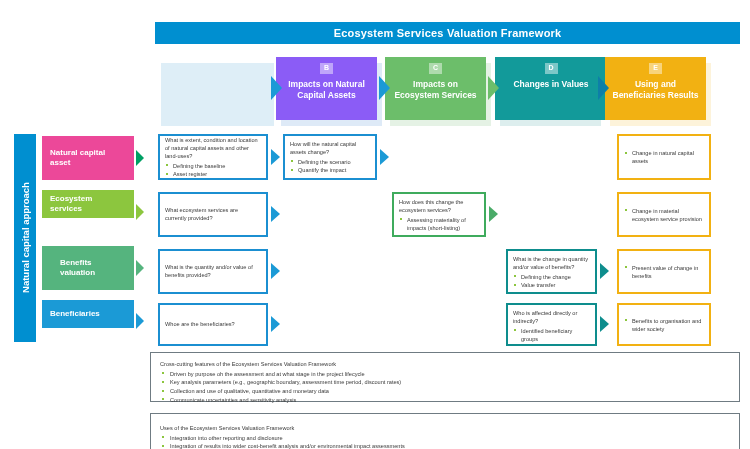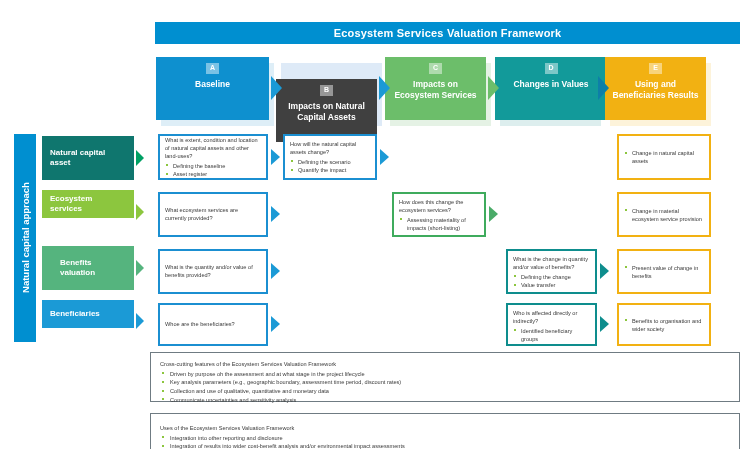--- a/index.html
+++ b/index.html
@@ -114,25 +114,21 @@
 <div id="canvas">
 
   <div class="abs title-bar">Ecosystem Services Valuation Framework</div>
 
   <div class="abs stage-shadow" style="left:161px;width:113px;background:#a9d3ea;"></div>
   <div class="abs stage-shadow" style="left:281px;width:101px;background:#a9c9ea;"></div>
   <div class="abs stage-shadow" style="left:390px;width:101px;background:#bbdcba;"></div>
   <div class="abs stage-shadow" style="left:500px;width:101px;background:#a6d3d3;"></div>
   <div class="abs stage-shadow" style="left:610px;width:101px;background:#fadf9e;"></div>
 
-  <div class="abs stage" style="left:156px;width:113px;background:#0e90cf;">
-    <div class="letter">A</div>
-    <div class="stage-label">Baseline</div>
-  </div>
-  <div class="abs stage" style="left:276px;width:101px;background:#404040;margin-top:22px;">
+  <div class="abs stage" style="left:276px;width:101px;background:#8b5cf6;">
     <div class="letter">B</div>
     <div class="stage-label">Impacts on Natural Capital Assets</div>
   </div>
   <div class="abs stage" style="left:385px;width:101px;background:#6cbe6a;">
     <div class="letter">C</div>
     <div class="stage-label">Impacts on Ecosystem Services</div>
   </div>
   <div class="abs stage" style="left:495px;width:112px;background:#129a9a;">
     <div class="letter">D</div>
     <div class="stage-label">Changes in Values</div>
@@ -144,21 +140,21 @@
 
   <div class="abs chev" style="left:271px;top:64px;border-top:12px solid transparent;border-bottom:12px solid transparent;border-left:11px solid #1b9ad6;"></div>
   <div class="abs chev" style="left:379px;top:64px;border-top:12px solid transparent;border-bottom:12px solid transparent;border-left:11px solid #1b9ad6;"></div>
   <div class="abs chev" style="left:488px;top:64px;border-top:12px solid transparent;border-bottom:12px solid transparent;border-left:11px solid #6cbe6a;"></div>
   <div class="abs chev" style="left:598px;top:64px;border-top:12px solid transparent;border-bottom:12px solid transparent;border-left:11px solid #0e7fa8;"></div>
 
   <div class="abs banner">
     <span>Natural capital approach</span>
   </div>
 
-  <div class="abs rowlabel" style="top:124px;height:44px;background:#0f766e;">
+  <div class="abs rowlabel" style="top:124px;height:44px;background:#ec4899;">
     <span>Natural capital asset</span>
   </div>
   <div class="abs rowlabel" style="top:178px;height:28px;background:#8cc63e;">
     <span>Ecosystem services</span>
   </div>
   <div class="abs rowlabel" style="top:234px;height:44px;background:#55b47e;padding-left:18px;">
     <span>Benefits valuation</span>
   </div>
   <div class="abs rowlabel" style="top:288px;height:28px;background:#1b9ad6;">
     <span>Beneficiaries</span>

